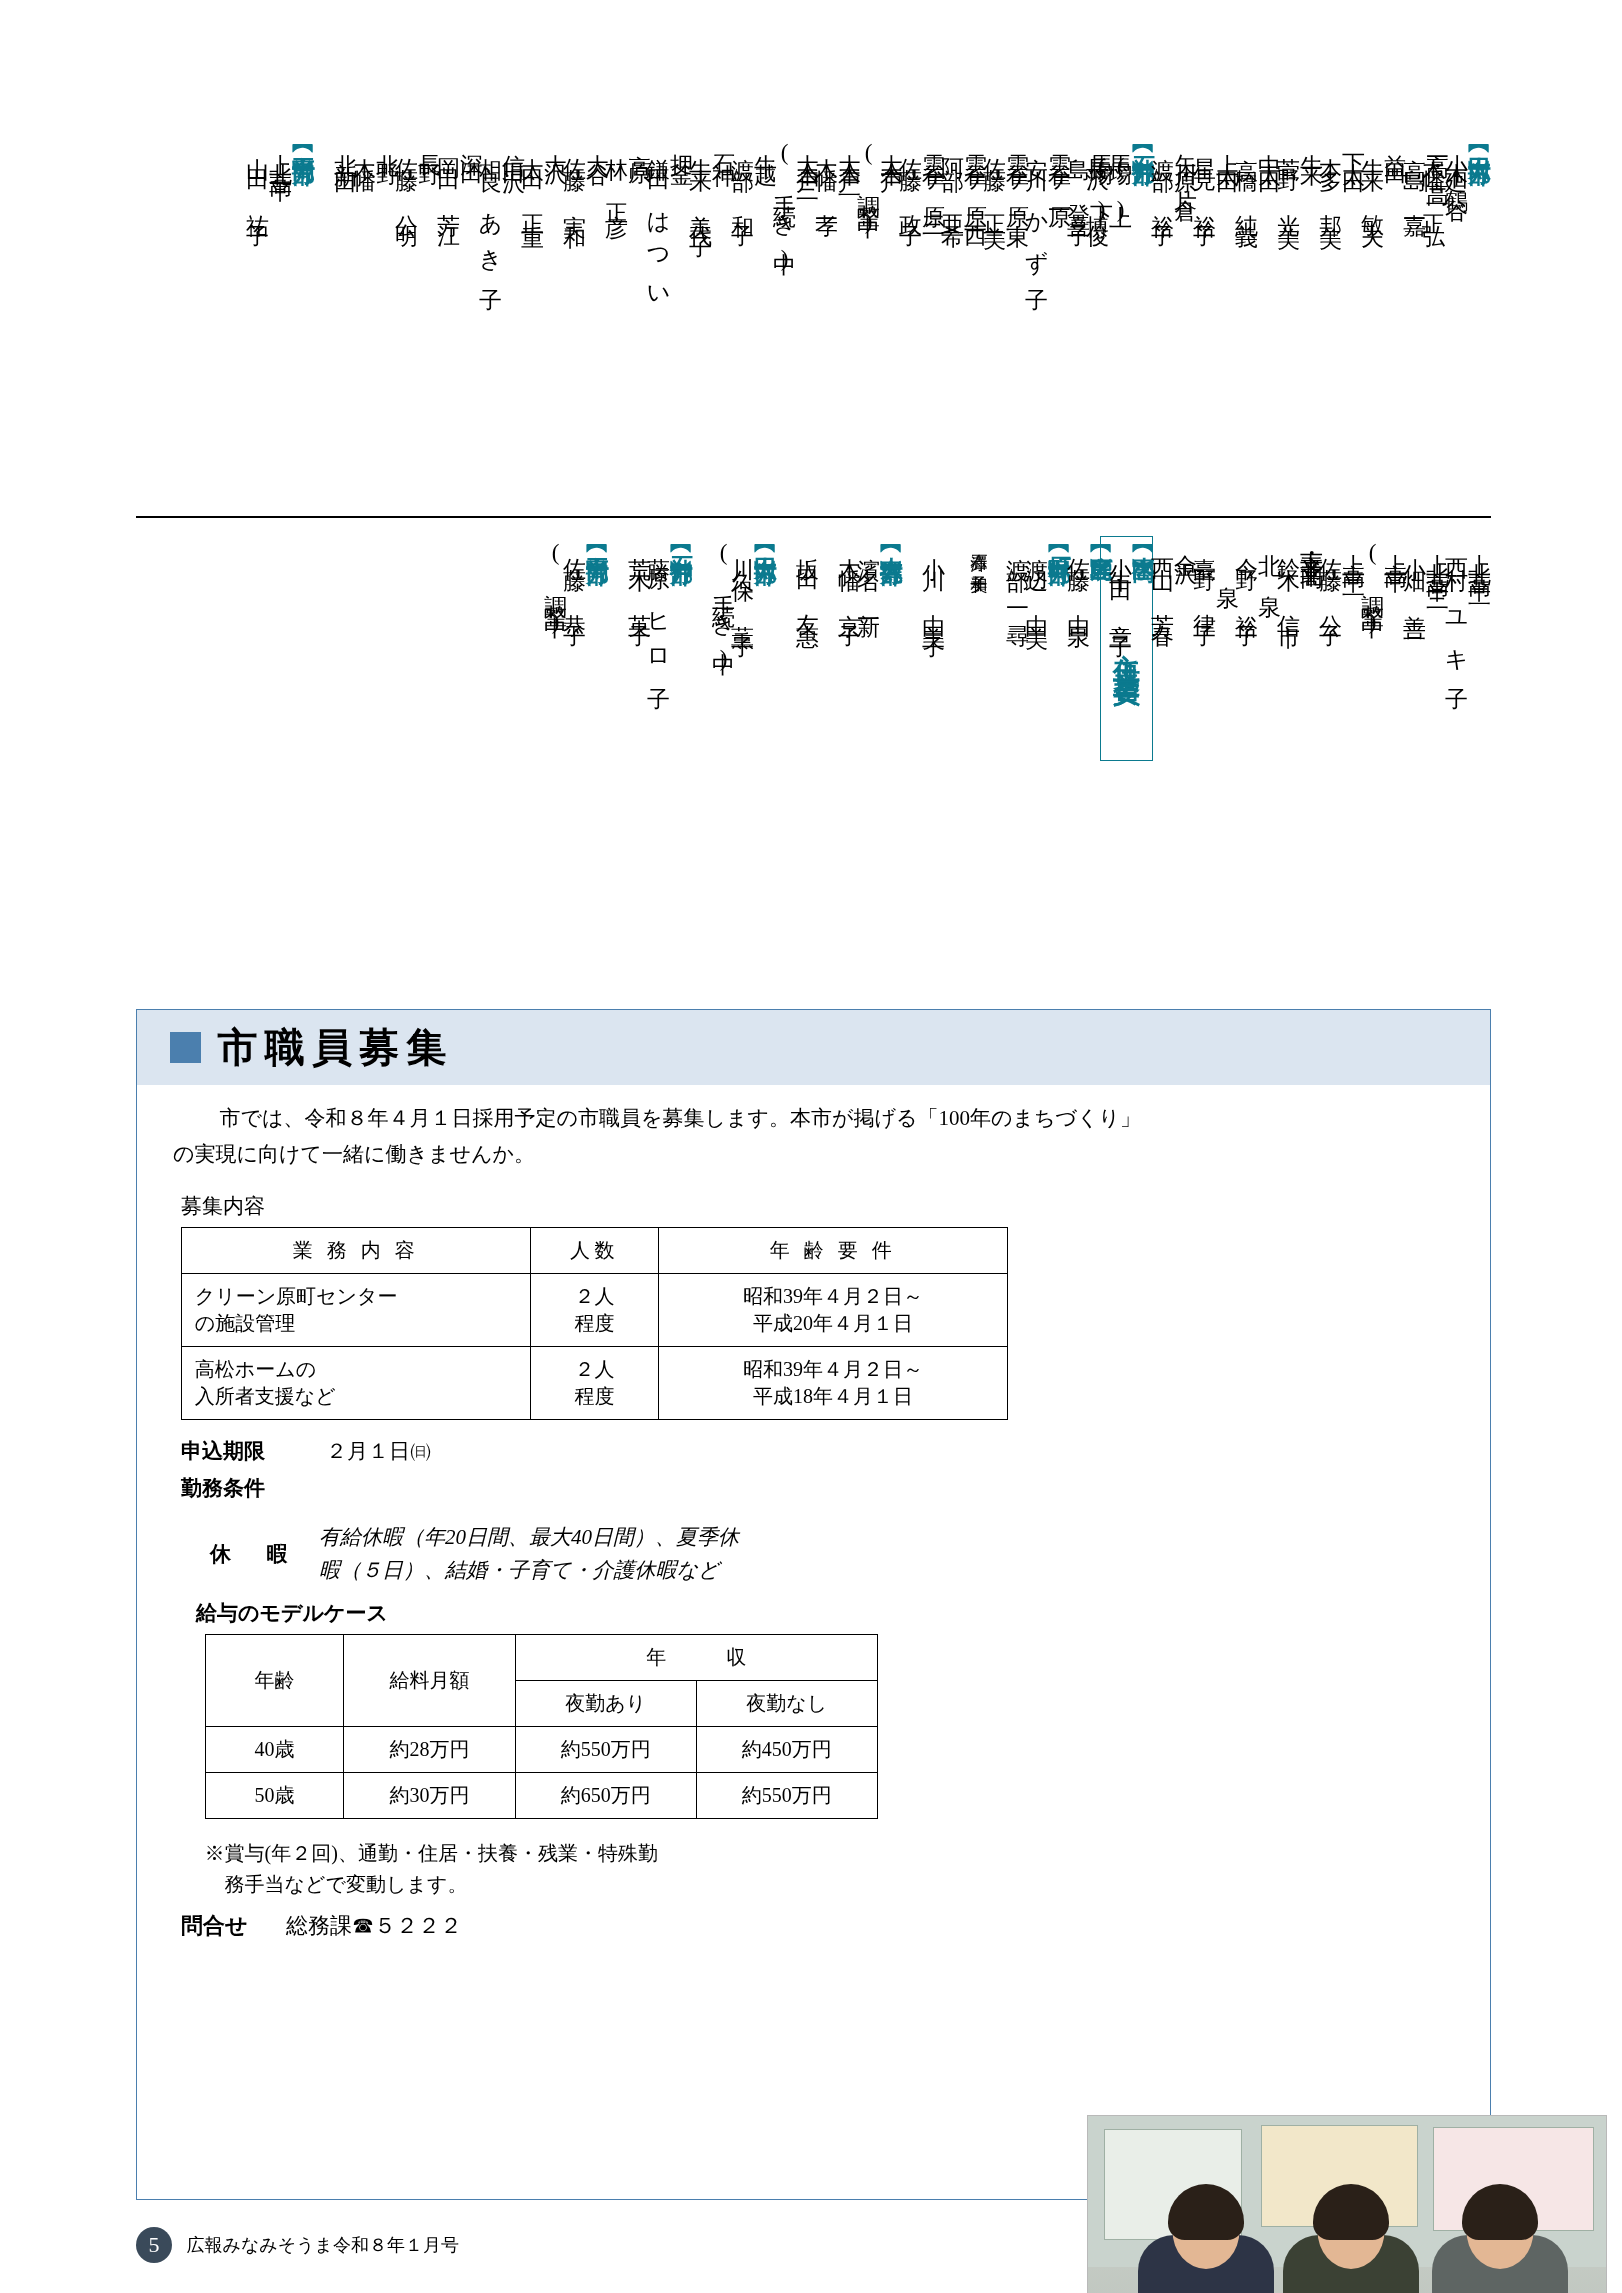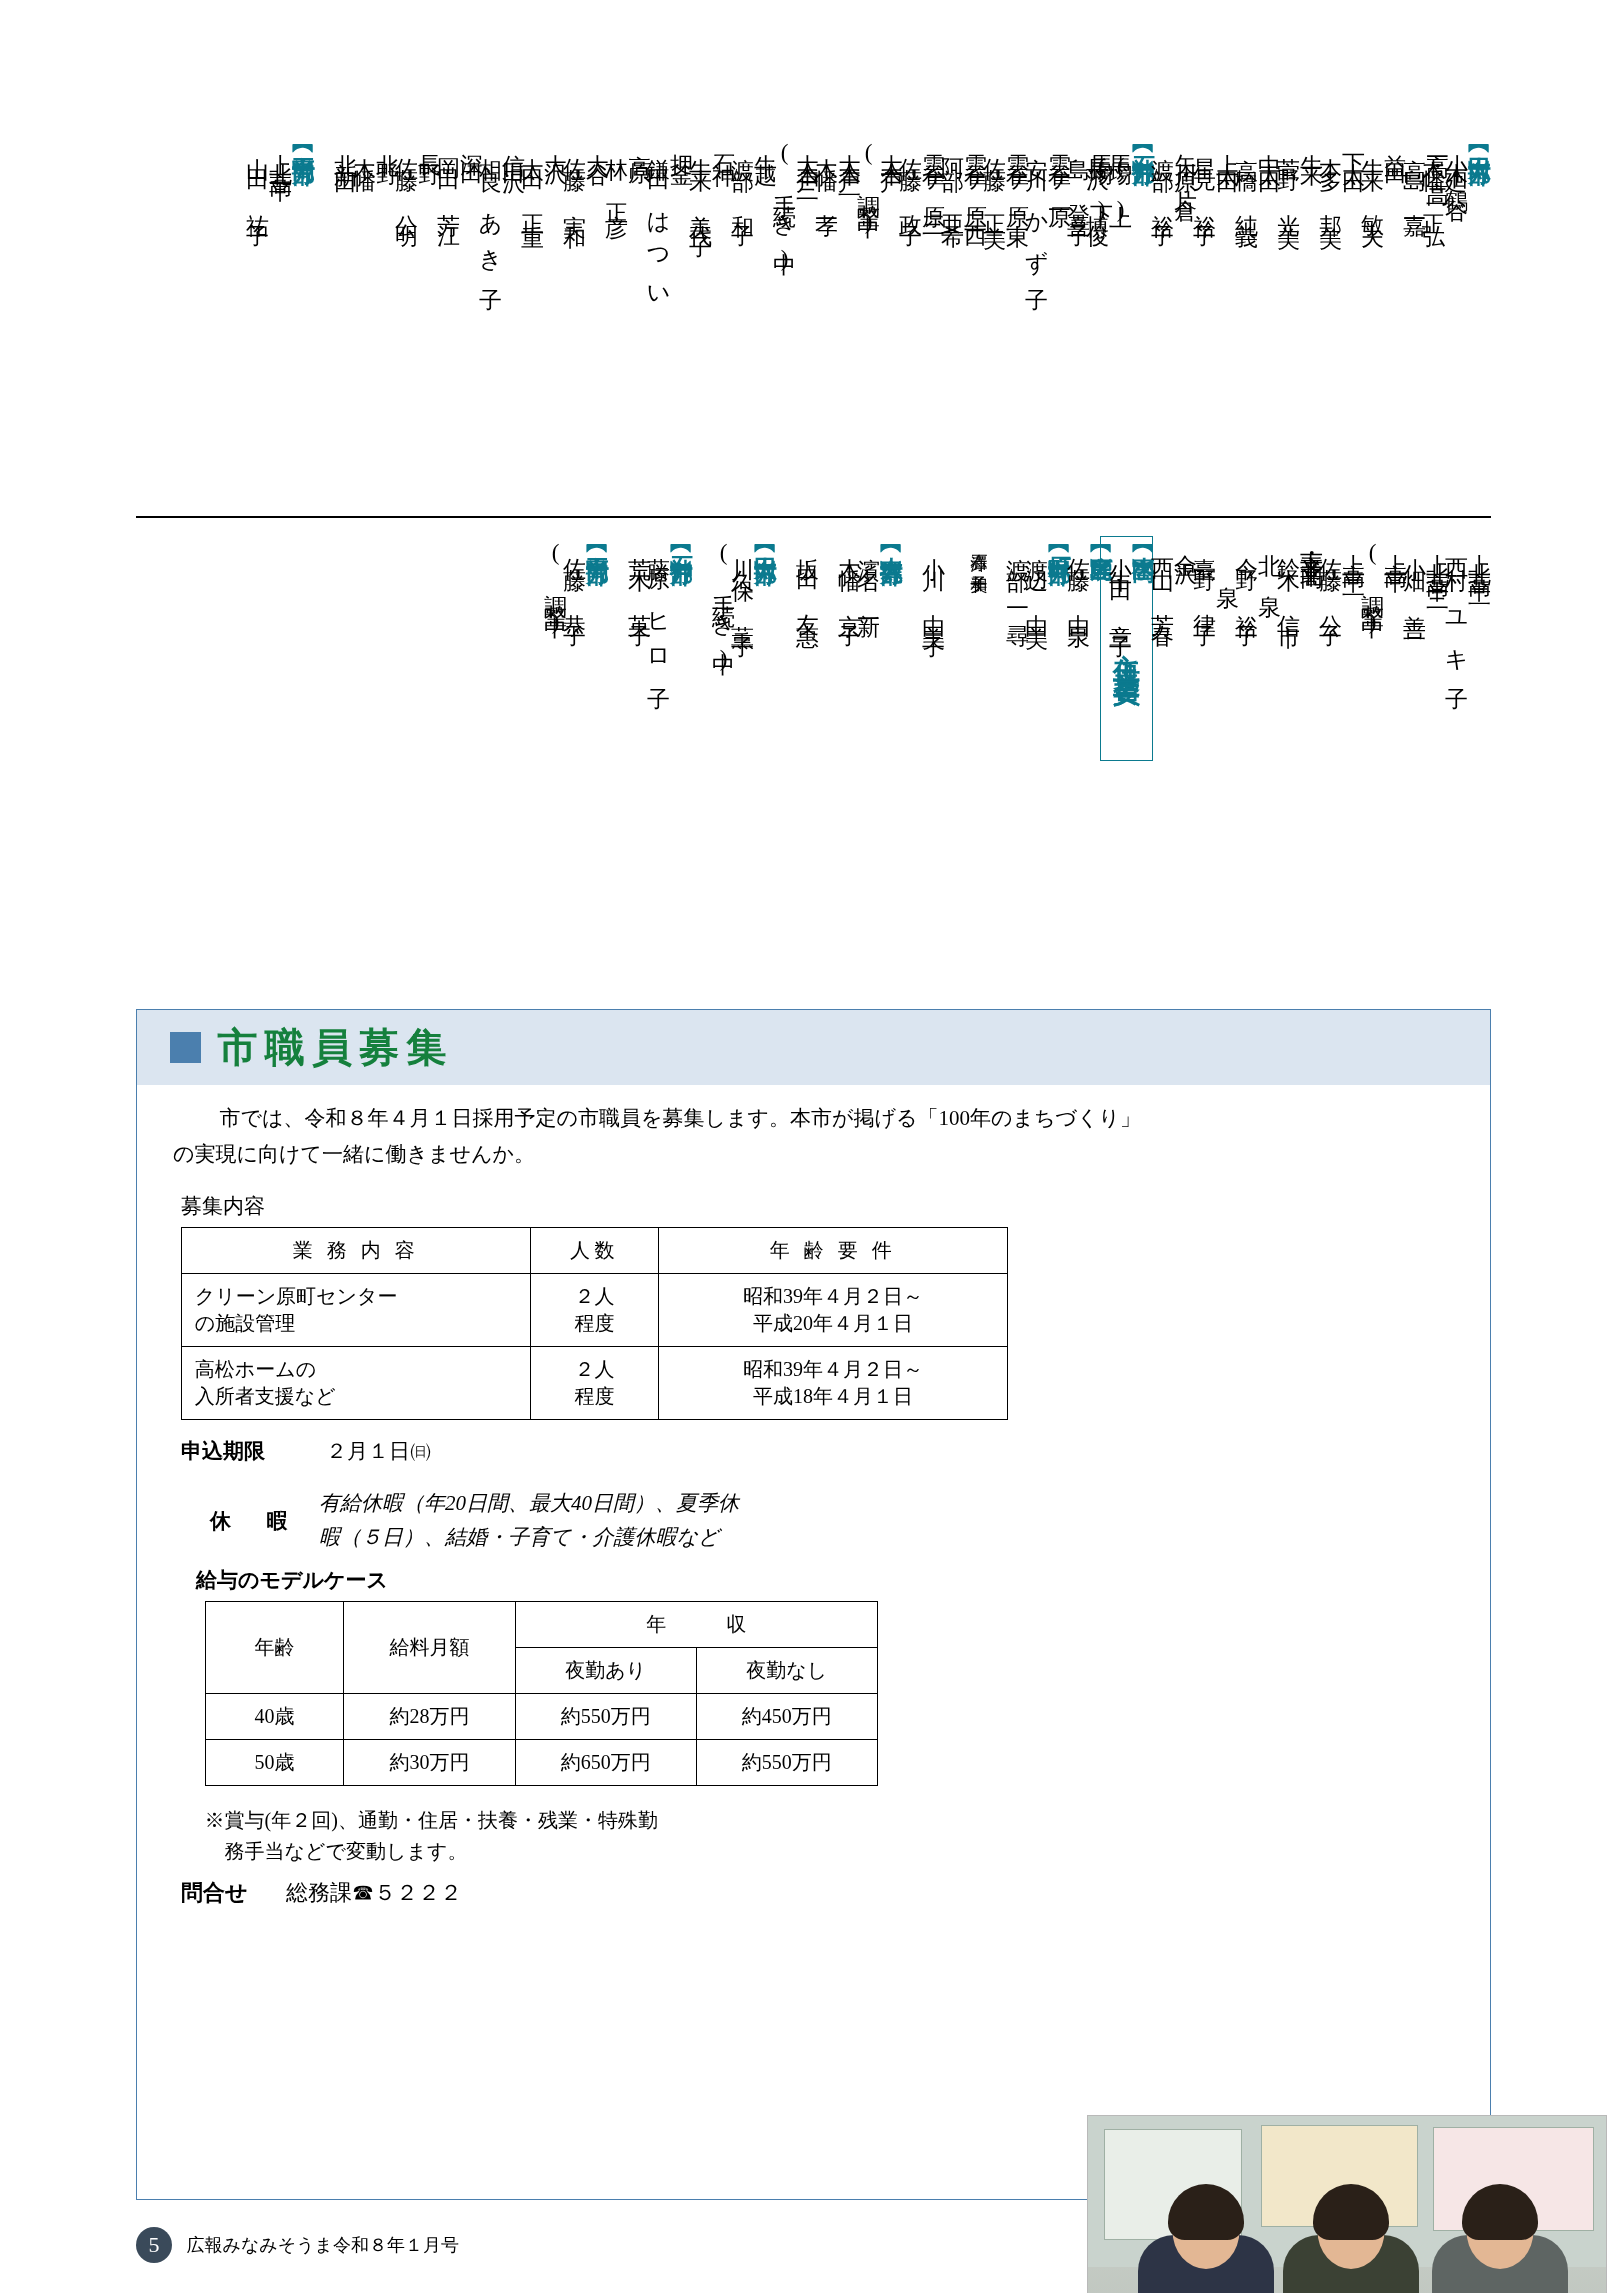--- a/index.html
+++ b/index.html
@@ -129,21 +129,21 @@
     width: 31px; height: 31px;
     background: #4b7fae;
     margin-left: 33px;
     margin-right: 16.4px;
   }
   #recruit-header .title {
     font-family: Liberation Mono, monospace;
     font-weight: bold;
     font-size: 40px;
     letter-spacing: 7.3px;
-    color: #15803d;
+    color: #000000;
   }
 
   #intro {
     position: absolute;
     left: 36px;
     top: 91px;
     width: 1282px;
     font-family: "Liberation Serif", serif;
     font-size: 21px;
     line-height: 1.7;
@@ -520,20 +520,21 @@
     </table>
 
     <div id="apply-block">
       <div class="row">
         <div class="lbl">申込期限</div>
         <div class="val">２月１日㈰</div>
       </div>
     </div>
 
     <div id="work-cond">
+      <div class="hd">勤務条件</div>
       <div class="body">
         <div class="k">休　暇</div>
         <div class="v">
           <div>有給休暇（年20日間、最大40日間）、夏季休</div>
           <div>暇（５日）、結婚・子育て・介護休暇など</div>
         </div>
       </div>
     </div>
 
     <div id="salary-label">給与のモデルケース</div>

